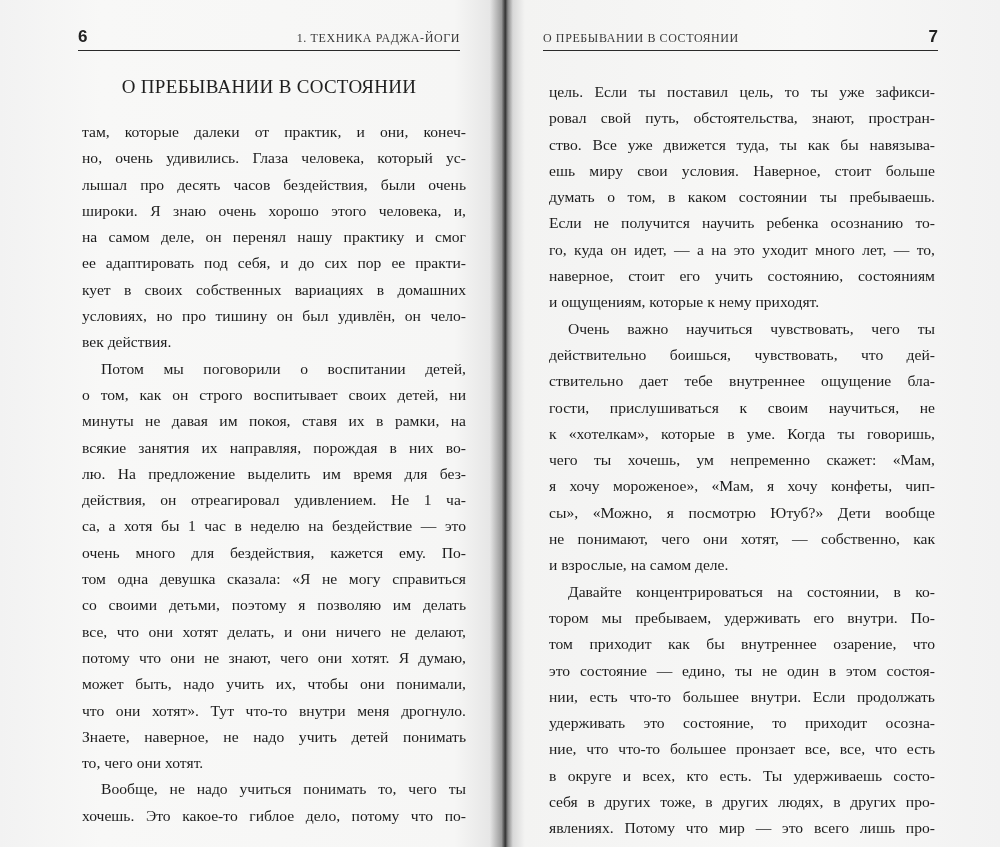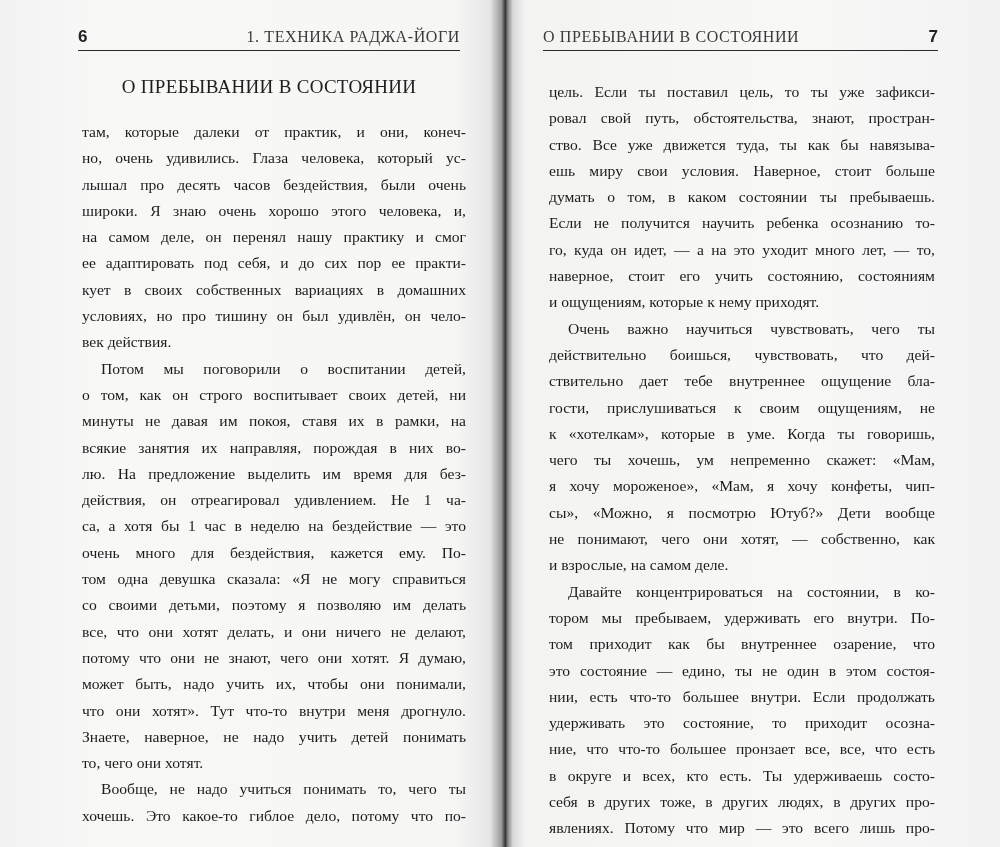--- a/index.html
+++ b/index.html
@@ -27,21 +27,21 @@
   }
   .page-left .running-head { left: 78px; width: 382px; }
   .page-right .running-head { left: 38px; width: 395px; }
   .folio {
     font-family: "Liberation Sans", "DejaVu Sans", sans-serif;
     font-size: 17px; font-weight: bold; color: #222;
     line-height: 20px; padding-bottom: 3px;
   }
   .section-title {
     font-family: "Liberation Serif", serif;
-    font-size: 16px; letter-spacing: 0.6px; color: #3a3a3a;
+    font-size: 12px; letter-spacing: 0.6px; color: #3a3a3a;
     padding-bottom: 4px; text-transform: uppercase;
   }
   .chapter-heading {
     position: absolute; top: 76px; left: 78px; width: 382px;
     text-align: center;
     font-family: "Liberation Serif", serif;
     font-size: 19px; letter-spacing: 0.3px; color: #1e1e1e;
     margin: 0; font-weight: normal;
   }
   .body-text {
@@ -113,21 +113,21 @@
         <span class="line">ство. Все уже движется туда, ты как бы навязыва-</span>
         <span class="line">ешь миру свои условия. Наверное, стоит больше</span>
         <span class="line">думать о том, в каком состоянии ты пребываешь.</span>
         <span class="line">Если не получится научить ребенка осознанию то-</span>
         <span class="line">го, куда он идет, — а на это уходит много лет, — то,</span>
         <span class="line">наверное, стоит его учить состоянию, состояниям</span>
         <span class="line last">и ощущениям, которые к нему приходят.</span>
         <span class="line indent">Очень важно научиться чувствовать, чего ты</span>
         <span class="line">действительно боишься, чувствовать, что дей-</span>
         <span class="line">ствительно дает тебе внутреннее ощущение бла-</span>
-        <span class="line">гости, прислушиваться к своим ощущениям, не</span>
+        <span class="line">гости, прислушиваться к своим научиться, не</span>
         <span class="line">к «хотелкам», которые в уме. Когда ты говоришь,</span>
         <span class="line">чего ты хочешь, ум непременно скажет: «Мам,</span>
         <span class="line">я хочу мороженое», «Мам, я хочу конфеты, чип-</span>
         <span class="line">сы», «Можно, я посмотрю Ютуб?» Дети вообще</span>
         <span class="line">не понимают, чего они хотят, — собственно, как</span>
         <span class="line last">и взрослые, на самом деле.</span>
         <span class="line indent">Давайте концентрироваться на состоянии, в ко-</span>
         <span class="line">тором мы пребываем, удерживать его внутри. По-</span>
         <span class="line">том приходит как бы внутреннее озарение, что</span>
         <span class="line">это состояние — едино, ты не один в этом состоя-</span>

